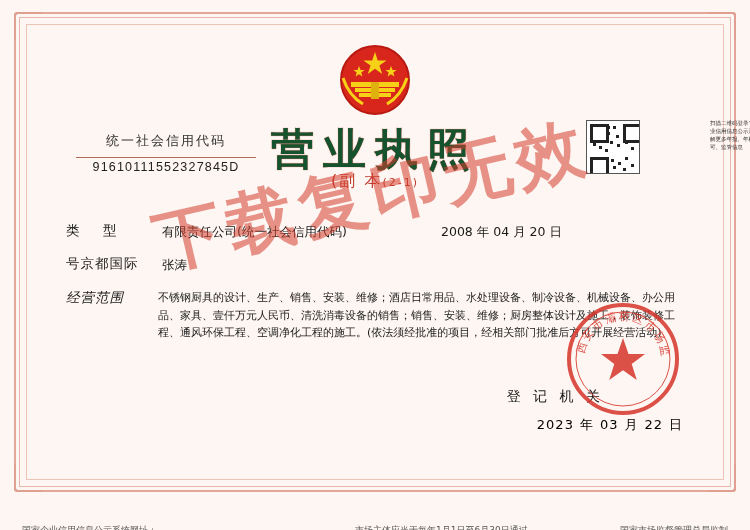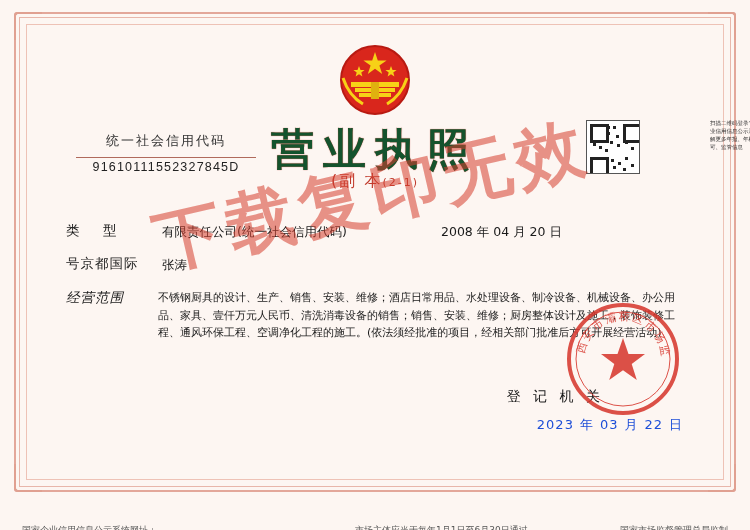--- a/index.html
+++ b/index.html
@@ -97,21 +97,21 @@
   .col-right{flex:1;display:flex;}
   .lbl-r{width:84px;flex:0 0 84px;font-size:13.5px;color:#1a1a1a;letter-spacing:4px;}
   .val-r{flex:1;font-size:12.5px;color:#1a1a1a;line-height:1.55;}
   .scope-text{font-size:11px;line-height:1.62;color:#1a1a1a;width:560px;}
 
   
   .registrar{
     position:absolute;right:120px;bottom:74px;font-size:14px;color:#1a1a1a;letter-spacing:4px;
   }
   .date-line{
-    position:absolute;right:38px;bottom:46px;font-size:13px;color:#1d4ed8;letter-spacing:1px;
+    position:absolute;right:38px;bottom:46px;font-size:13px;color:#000000;letter-spacing:1px;
   }
   .date-line span{margin:0 3px;}
 
   
   .seal{
     position:absolute;right:42px;bottom:62px;width:118px;height:118px;
     opacity:.85;
   }
 
   

